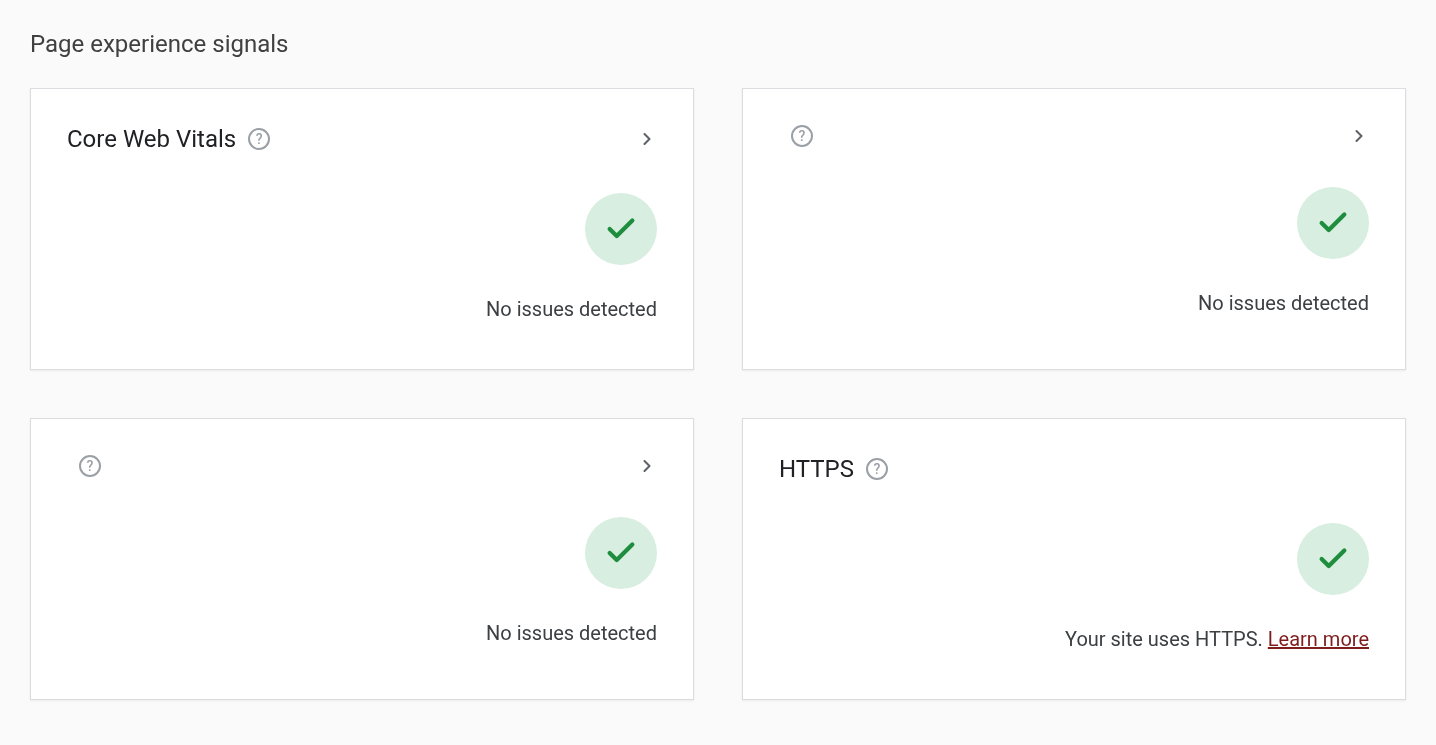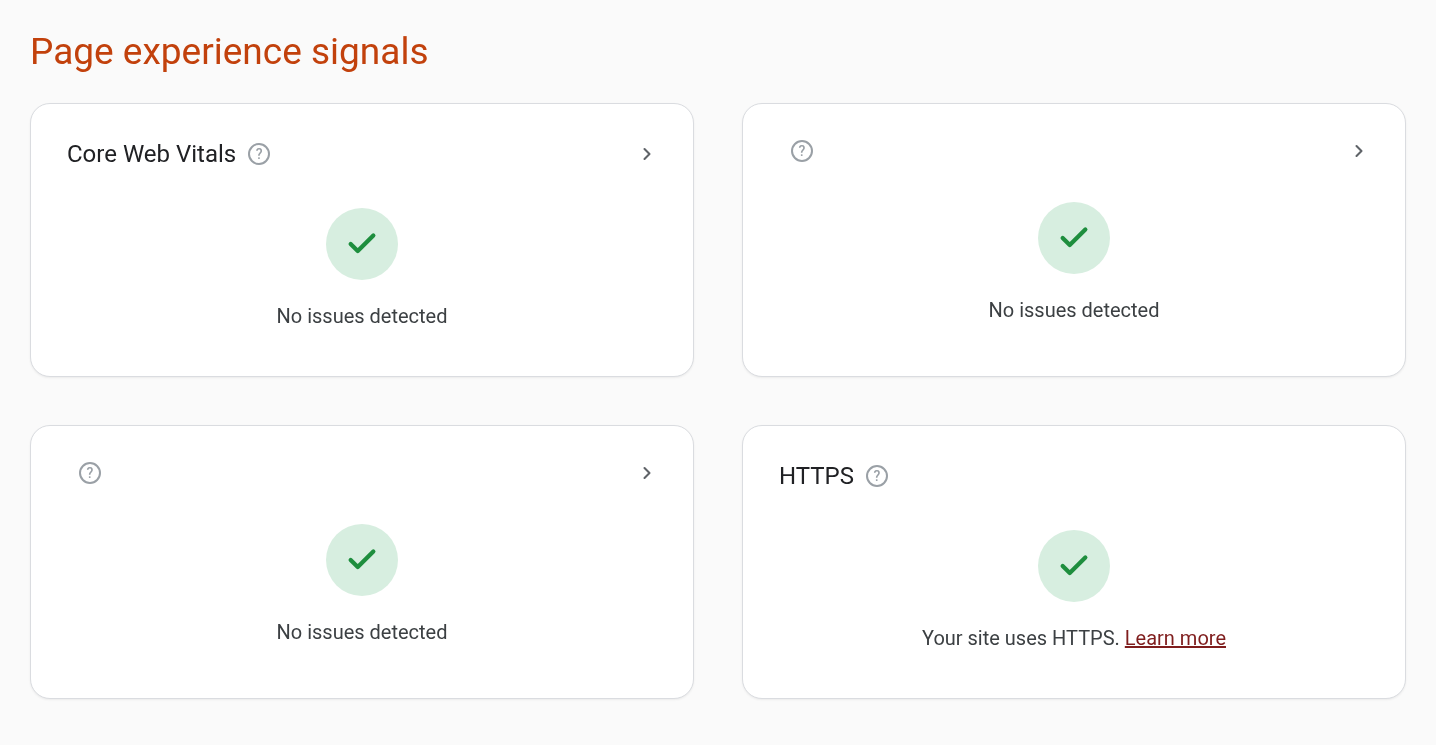--- a/index.html
+++ b/index.html
@@ -3,35 +3,35 @@
   <meta charset="utf-8">
   <style>
     * { box-sizing: border-box; margin: 0; padding: 0; }
     body {
       font-family: 'Google Sans', Roboto, Arial, sans-serif;
       background: #fafafa;
       color: #202124;
       padding: 30px;
     }
     .page-title {
-      font-size: 37px;
+      font-size: 24px;
       font-weight: 400;
-      color: #c2410c;
+      color: #404040;
       margin-bottom: 30px;
     }
     .cards-grid {
       display: grid;
       grid-template-columns: 1fr 1fr;
       gap: 48px;
       row-gap: 48px;
     }
     .card {
       background: #fff;
       border: 1px solid #dadce0;
-      border-radius: 20px;
+      border-radius: 0;
       padding: 36px 36px 48px 36px;
       box-shadow: 0 1px 2px rgba(60,64,67,0.08);
       display: flex;
       flex-direction: column;
     }
     .card-header {
       display: flex;
       align-items: center;
       margin-bottom: 40px;
     }
@@ -57,22 +57,22 @@
     .spacer { flex: 1; }
     .chevron-right {
       width: 20px;
       height: 20px;
       color: #5f6368;
       cursor: pointer;
     }
     .card-body {
       display: flex;
       flex-direction: column;
-      align-items: center;
-      gap: 24px;
+      align-items: flex-end;
+      gap: 32px;
     }
     .status-circle {
       width: 72px;
       height: 72px;
       border-radius: 50%;
       background: #d7eee0;
       display: flex;
       align-items: center;
       justify-content: center;
     }

